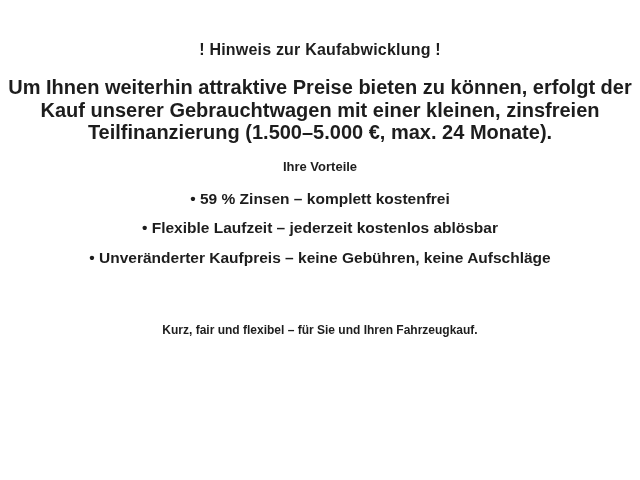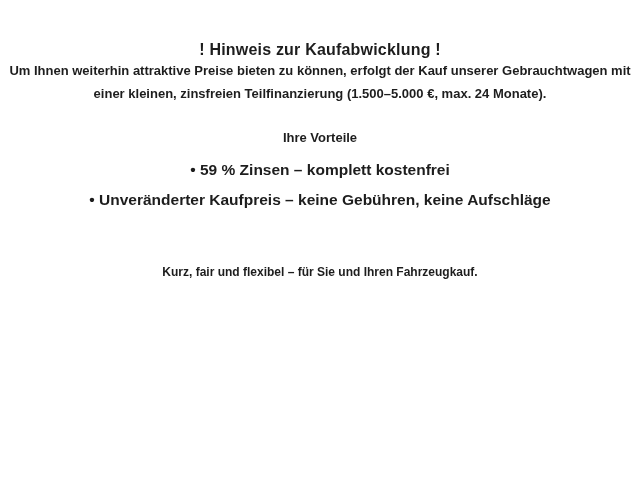--- a/index.html
+++ b/index.html
@@ -17,27 +17,27 @@
     }
     .notice {
       width: 640px;
       height: 480px;
       padding: 40px 8px 0 8px;
       text-align: center;
     }
     .notice-title {
       font-size: 16px;
       line-height: 20px;
-      margin-bottom: 0;
+      margin-bottom: 16px;
       letter-spacing: 0.2px;
     }
     .notice-intro {
-      font-size: 13px;
+      font-size: 20px;
       line-height: 22.5px;
-      margin: 0 auto 23px auto;
+      margin: 0 auto 13px auto;
       max-width: 628px;
     }
     .benefits-heading {
       font-size: 13px;
       line-height: 20px;
       margin-bottom: 12px;
     }
     .benefit-line {
       font-size: 15.5px;
       line-height: 20px;
@@ -63,19 +63,20 @@
 <div class="notice">
 
   <div class="notice-title">! Hinweis zur Kaufabwicklung !</div>
 
   <div class="notice-intro">Um Ihnen weiterhin attraktive Preise bieten zu können, erfolgt der Kauf unserer Gebrauchtwagen mit einer kleinen, zinsfreien Teilfinanzierung (1.500–5.000 €, max. 24 Monate).</div>
 
   <div class="benefits-heading">Ihre Vorteile</div>
 
   <div>
     <div class="benefit-line">• 59 % Zinsen – komplett kostenfrei</div>
+    <div class="benefit-line">• Flexible Laufzeit – jederzeit kostenlos ablösbar</div>
     <div class="benefit-line">• Unveränderter Kaufpreis – keine Gebühren, keine Aufschläge</div>
   </div>
 
   <div class="summary-line">Kurz, fair und flexibel – für Sie und Ihren Fahrzeugkauf.</div>
 
 
 </div>
 
 </body></html>

